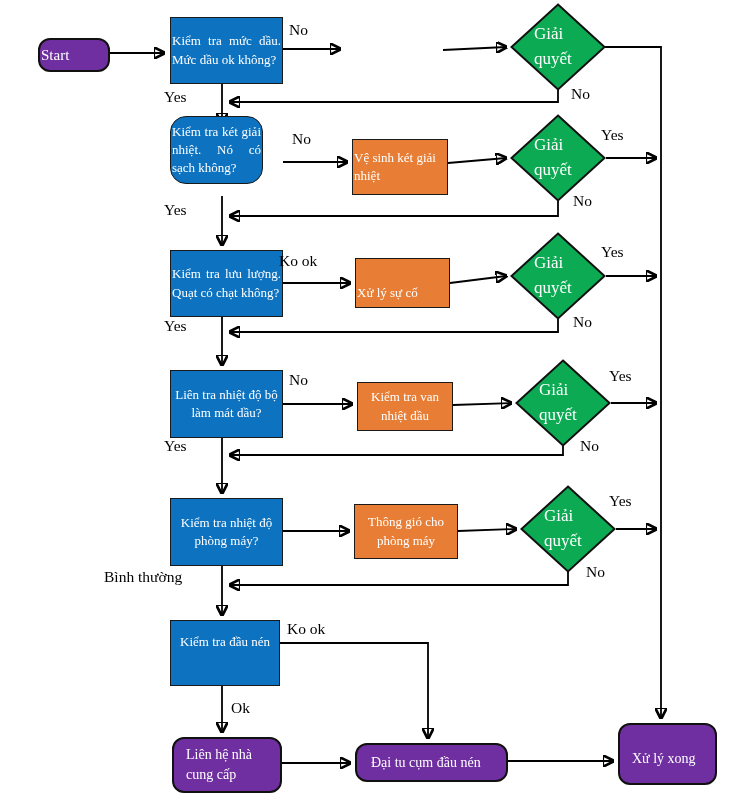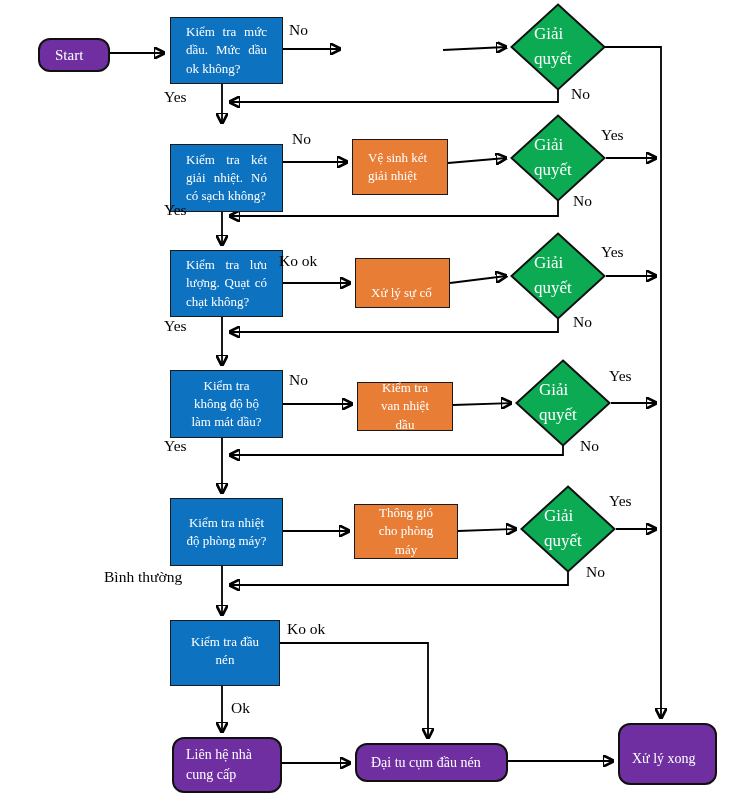--- a/index.html
+++ b/index.html
@@ -6,21 +6,21 @@
   .stage{
     position:relative;width:755px;height:810px;background:#ffffff;overflow:hidden;
     font-family:"Liberation Serif","DejaVu Serif",serif;
   }
   .edges{position:absolute;left:0;top:0;z-index:1;}
   .edges path, .edges line{stroke:var(--line,#000);stroke-width:1.8;fill:none;}
   .node{position:absolute;z-index:2;display:flex;align-items:center;justify-content:center;box-sizing:border-box;}
   .proc{background:var(--process-fill,#0d72c0);border:1.5px solid #1a1a1a;color:var(--node-text,#fff);}
   .act{background:var(--action-fill,#e87e35);border:1.5px solid #1a1a1a;color:var(--node-text,#fff);}
   .term{background:var(--terminal-fill,#6f2fa0);border:2px solid #111;border-radius:12px;color:var(--node-text,#fff);}
-  .ntext{width:100%;padding:3px 15px;font-size:13px;line-height:1.4;box-sizing:border-box;}
+  .ntext{width:100%;padding:3px 1px;font-size:13px;line-height:1.4;box-sizing:border-box;}
   .just .ntext{text-align:justify;}
   .ctr .ntext{text-align:center;}
   .start-label{font-size:15px;}
   .dec{background:transparent;border:none;}
   .dshape{position:absolute;left:0;top:0;width:100%;height:100%;}
   .dshape polygon{fill:var(--decision-fill,#0caa53);stroke:#111;stroke-width:2;}
   .dtext{position:relative;z-index:3;width:48px;color:var(--node-text,#fff);font-size:17px;line-height:1.45;text-align:left;}
   .elabel{position:absolute;z-index:3;color:var(--label-text,#000);font-size:15.5px;white-space:nowrap;}
 </style>
 </head>
@@ -75,21 +75,21 @@
   <div class="node proc just" style="left:170px;top:17px;width:113px;height:67px;">
     <div class="ntext">Kiểm tra mức dầu. Mức dầu ok không?</div>
   </div>
   <div class="node dec" style="left:510px;top:3px;width:96px;height:88px;">
     <svg class="dshape" viewBox="0 0 96 88">
         <polygon points="48,1.5 94.5,44 48,86.5 1.5,44"></polygon>
       </svg>
     <div class="dtext">Giải quyết</div>
   </div>
 
-  <div class="node proc just" style="left:170px;top:144px;width:113px;height:68px;">
+  <div class="node proc just" style="left:170px;top:116px;width:93px;height:68px;border-radius:16px;">
     <div class="ntext">Kiểm tra két giải nhiệt. Nó có sạch không?</div>
   </div>
   <div class="node act" style="left:352px;top:139px;width:96px;height:56px;">
     <div class="ntext" style="text-align:left;">Vệ sinh két giải nhiệt</div>
   </div>
   <div class="node dec" style="left:510px;top:114px;width:96px;height:88px;">
     <svg class="dshape" viewBox="0 0 96 88">
         <polygon points="48,1.5 94.5,44 48,86.5 1.5,44"></polygon>
       </svg>
     <div class="dtext">Giải quyết</div>
@@ -102,21 +102,21 @@
     <div class="ntext" style="text-align:left;margin-top:20px;">Xử lý sự cố</div>
   </div>
   <div class="node dec" style="left:510px;top:232px;width:96px;height:88px;">
     <svg class="dshape" viewBox="0 0 96 88">
         <polygon points="48,1.5 94.5,44 48,86.5 1.5,44"></polygon>
       </svg>
     <div class="dtext">Giải quyết</div>
   </div>
 
   <div class="node proc ctr" style="left:170px;top:370px;width:113px;height:68px;">
-    <div class="ntext">Kiểm tra không độ bộ làm mát dầu?</div>
+    <div class="ntext">Liên tra nhiệt độ bộ làm mát dầu?</div>
   </div>
   <div class="node act ctr" style="left:357px;top:382px;width:96px;height:49px;">
     <div class="ntext">Kiểm tra van nhiệt dầu</div>
   </div>
   <div class="node dec" style="left:515px;top:359px;width:96px;height:88px;">
     <svg class="dshape" viewBox="0 0 96 88">
         <polygon points="48,1.5 94.5,44 48,86.5 1.5,44"></polygon>
       </svg>
     <div class="dtext">Giải quyết</div>
   </div>

